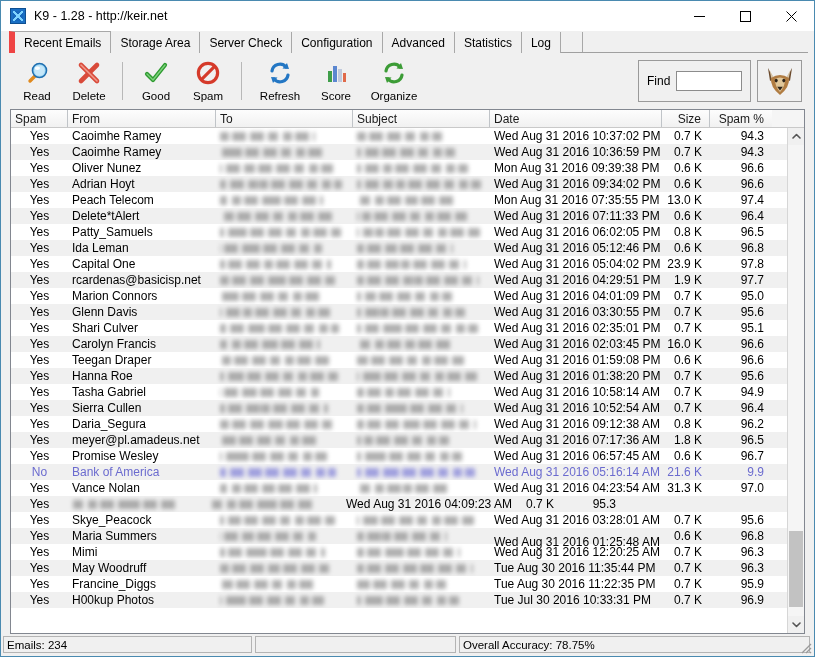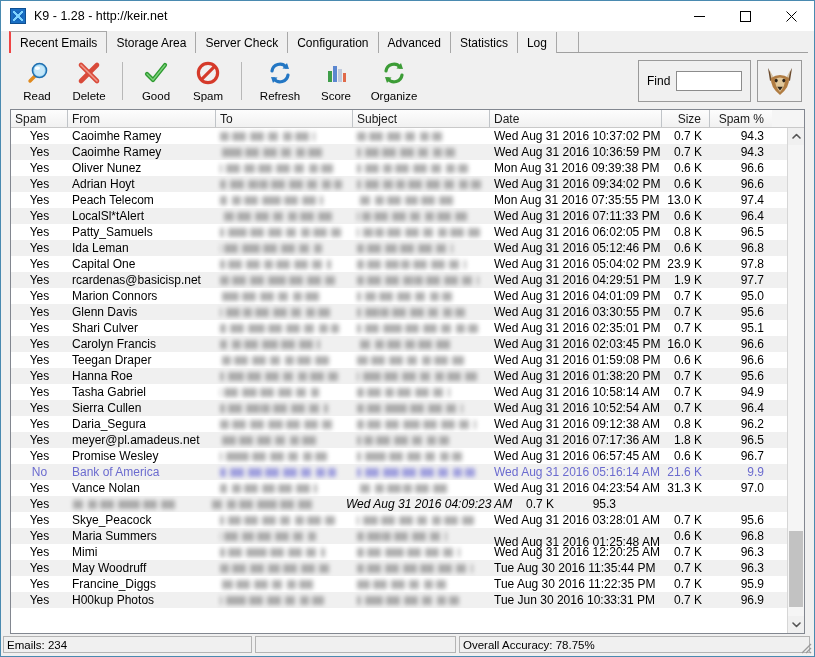--- a/index.html
+++ b/index.html
@@ -92,21 +92,21 @@
     align-items: center;
     border-right: 1px solid #a8a8a8;
     background: #f0f0f0;
     position: relative;
     z-index: 1;
   }
   .tab:first-child { border-left: 1px solid #a8a8a8; }
   .tab.active {
     background: #f0f0f0;
     border-top: 1px solid #a8a8a8;
-    border-left: 2px solid #ef4444;
+    border-left: 6px solid #ef4444;
     height: 22px;
     z-index: 2;
   }
   .tab-spacer {
     width: 22px;
     height: 21px;
     border-right: 1px solid #a8a8a8;
   }
 
   
@@ -525,21 +525,21 @@
             <div class="cell c-spam" style="width: 57px; flex: 0 0 57px;">Yes</div>
             <div class="cell" style="width: 148px; flex: 0 0 148px;">Peach Telecom</div>
             <div class="cell" style="width: 137px; flex: 0 0 137px;"><span class="blurtxt" style="width: 103px; background-position-x: 52px;"></span></div>
             <div class="cell" style="width: 137px; flex: 0 0 137px;"><span class="blurtxt" style="width: 97px; background-position-x: 52px;"></span></div>
             <div class="cell" style="width: 172px; flex: 0 0 172px;">Mon Aug 31 2016  07:35:55 PM</div>
             <div class="cell c-num" style="width: 48px; flex: 0 0 48px;">13.0 K</div>
             <div class="cell c-num" style="width: 62px; flex: 0 0 62px;">97.4</div>
           </div>
           <div class="row alt">
             <div class="cell c-spam" style="width: 57px; flex: 0 0 57px;">Yes</div>
-            <div class="cell" style="width: 148px; flex: 0 0 148px;">LocalSl*tAlert</div>
+            <div class="cell" style="width: 148px; flex: 0 0 148px;">Delete*tAlert</div>
             <div class="cell" style="width: 137px; flex: 0 0 137px;"><span class="blurtxt" style="width: 112px; background-position-x: 5px;"></span></div>
             <div class="cell" style="width: 137px; flex: 0 0 137px;"><span class="blurtxt" style="width: 110px; background-position-x: 5px;"></span></div>
             <div class="cell" style="width: 172px; flex: 0 0 172px;">Wed Aug 31 2016  07:11:33 PM</div>
             <div class="cell c-num" style="width: 48px; flex: 0 0 48px;">0.6 K</div>
             <div class="cell c-num" style="width: 62px; flex: 0 0 62px;">96.4</div>
           </div>
           <div class="row">
             <div class="cell c-spam" style="width: 57px; flex: 0 0 57px;">Yes</div>
             <div class="cell" style="width: 148px; flex: 0 0 148px;">Patty_Samuels</div>
             <div class="cell" style="width: 137px; flex: 0 0 137px;"><span class="blurtxt" style="width: 121px; background-position-x: 18px;"></span></div>
@@ -689,21 +689,21 @@
             <div class="cell" style="width: 137px; flex: 0 0 137px;"><span class="blurtxt" style="width: 97px; background-position-x: 46px;"></span></div>
             <div class="cell" style="width: 137px; flex: 0 0 137px;"><span class="blurtxt" style="width: 91px; background-position-x: 46px;"></span></div>
             <div class="cell" style="width: 172px; flex: 0 0 172px;">Wed Aug 31 2016  04:23:54 AM</div>
             <div class="cell c-num" style="width: 48px; flex: 0 0 48px;">31.3 K</div>
             <div class="cell c-num" style="width: 62px; flex: 0 0 62px;">97.0</div>
           </div>
           <div class="row alt">
             <div class="cell c-spam" style="width: 57px; flex: 0 0 57px;">Yes</div>
             <div class="cell" style="width: 137px; flex: 0 0 137px;"><span class="blurtxt" style="width: 106px; background-position-x: 59px;"></span></div>
             <div class="cell" style="width: 137px; flex: 0 0 137px;"><span class="blurtxt" style="width: 104px; background-position-x: 59px;"></span></div>
-            <div class="cell" style="width: 172px; flex: 0 0 172px; font-style: italic;">Wed Aug 31 2016  04:09:23 AM</div>
+            <div class="cell" style="width: 172px; flex: 0 0 172px;">Wed Aug 31 2016  04:09:23 AM</div>
             <div class="cell c-num" style="width: 48px; flex: 0 0 48px;">0.7 K</div>
             <div class="cell c-num" style="width: 62px; flex: 0 0 62px;">95.3</div>
           </div>
           <div class="row">
             <div class="cell c-spam" style="width: 57px; flex: 0 0 57px;">Yes</div>
             <div class="cell" style="width: 148px; flex: 0 0 148px;">Skye_Peacock</div>
             <div class="cell" style="width: 137px; flex: 0 0 137px;"><span class="blurtxt" style="width: 115px; background-position-x: 12px;"></span></div>
             <div class="cell" style="width: 137px; flex: 0 0 137px;"><span class="blurtxt" style="width: 117px; background-position-x: 12px;"></span></div>
             <div class="cell" style="width: 172px; flex: 0 0 172px;">Wed Aug 31 2016  03:28:01 AM</div>
             <div class="cell c-num" style="width: 48px; flex: 0 0 48px;">0.7 K</div>
@@ -743,21 +743,21 @@
             <div class="cell" style="width: 137px; flex: 0 0 137px;"><span class="blurtxt" style="width: 89px; background-position-x: 4px;"></span></div>
             <div class="cell" style="width: 172px; flex: 0 0 172px;">Tue Aug 30 2016  11:22:35 PM</div>
             <div class="cell c-num" style="width: 48px; flex: 0 0 48px;">0.7 K</div>
             <div class="cell c-num" style="width: 62px; flex: 0 0 62px;">95.9</div>
           </div>
           <div class="row alt">
             <div class="cell c-spam" style="width: 57px; flex: 0 0 57px;">Yes</div>
             <div class="cell" style="width: 148px; flex: 0 0 148px;">H00kup Photos</div>
             <div class="cell" style="width: 137px; flex: 0 0 137px;"><span class="blurtxt" style="width: 104px; background-position-x: 17px;"></span></div>
             <div class="cell" style="width: 137px; flex: 0 0 137px;"><span class="blurtxt" style="width: 102px; background-position-x: 17px;"></span></div>
-            <div class="cell" style="width: 172px; flex: 0 0 172px;">Tue Jun 30 2016  10:33:31 PM</div>
+            <div class="cell" style="width: 172px; flex: 0 0 172px;">Tue Jul 30 2016  10:33:31 PM</div>
             <div class="cell c-num" style="width: 48px; flex: 0 0 48px;">0.7 K</div>
             <div class="cell c-num" style="width: 62px; flex: 0 0 62px;">96.9</div>
           </div>
         </div>
 
       <div id="vscroll">
         <div class="sb-arrow">
           <svg width="9" height="7" viewBox="0 0 9 7">
               <polyline points="1,5 4.5,1.5 8,5" fill="none" stroke="#555" stroke-width="1.6" stroke-linecap="round" stroke-linejoin="round"></polyline>
             </svg>

